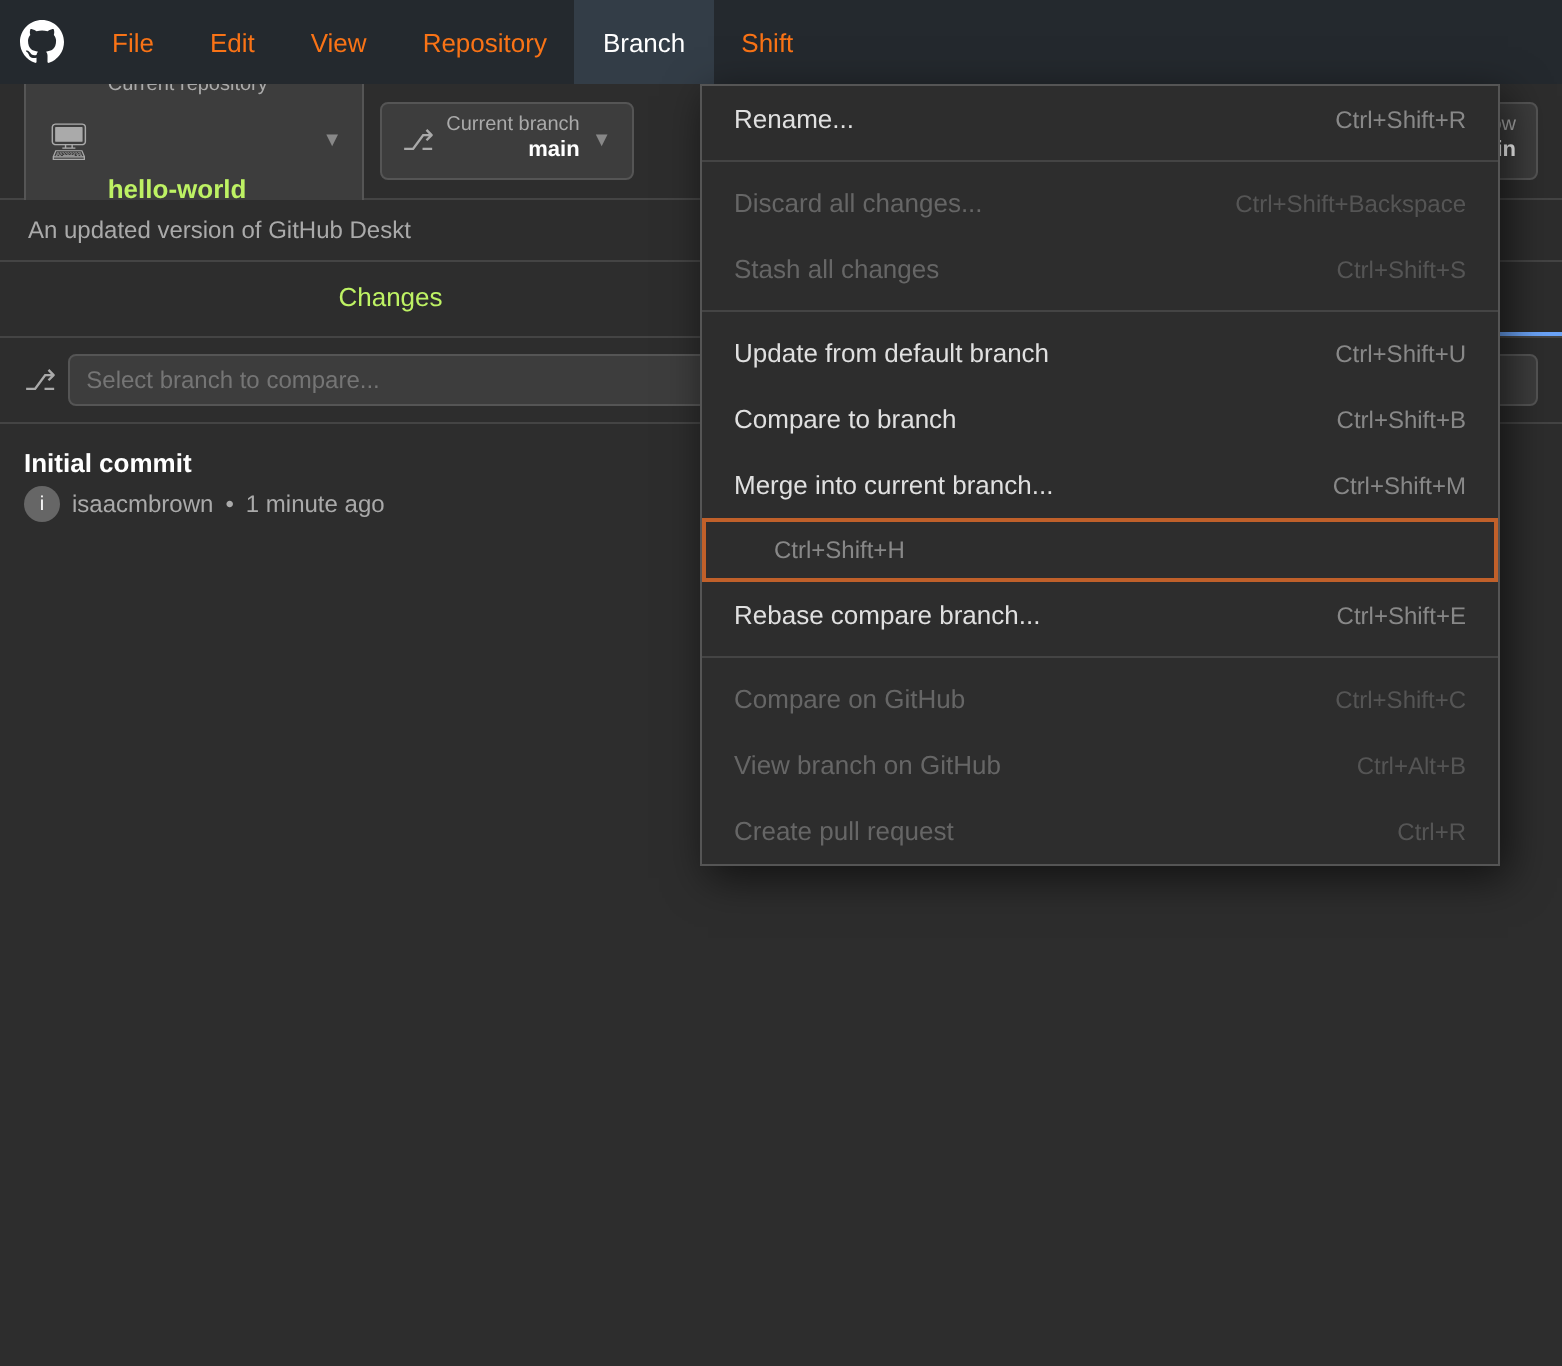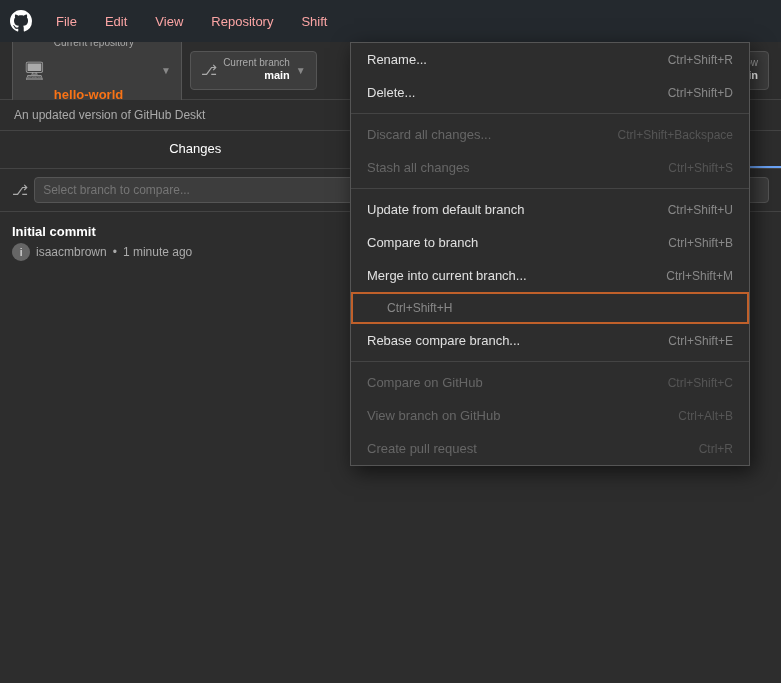--- a/index.html
+++ b/index.html
@@ -33,21 +33,21 @@
     .menu-items {
       display: flex;
       align-items: center;
       height: 100%;
     }
     .menu-item {
       padding: 0 14px;
       height: 100%;
       display: flex;
       align-items: center;
-      color: #fca5a5;
+      color: #f97316;
       font-size: 13px;
       cursor: pointer;
       white-space: nowrap;
     }
     .menu-item.branch-active {
       background: #333d47;
       color: #fff;
     }
 
     
@@ -80,21 +80,21 @@
       min-width: 170px;
     }
     .repo-current .repo-label {
       font-size: 10px;
       color: #aaa;
       display: block;
       line-height: 1;
     }
     .repo-current .repo-name {
       font-size: 13px;
-      color: #f97316;
+      color: #bef264;
       font-weight: 600;
       display: block;
       line-height: 1.3;
       margin-top: 39px;
     }
     .repo-current .chevron {
       margin-left: auto;
       color: #888;
       font-size: 10px;
     }
@@ -141,21 +141,21 @@
     .sidebar-tabs {
       display: flex;
       border-bottom: 1px solid #444;
       background: #2d2d2d;
     }
     .sidebar-tab {
       flex: 1;
       text-align: center;
       padding: 10px 0;
       font-size: 13px;
-      color: #ffffff;
+      color: #bef264;
       cursor: pointer;
       border-bottom: 2px solid transparent;
     }
     .sidebar-tab.active {
       color: #6ba4f8;
       border-bottom: 2px solid #6ba4f8;
     }
 
     .branch-compare {
       display: flex;
@@ -264,20 +264,21 @@
   <div class="title-bar-logo">
     <svg class="github-logo" viewBox="0 0 16 16" xmlns="http://www.w3.org/2000/svg">
       <path fill-rule="evenodd" d="M8 0C3.58 0 0 3.58 0 8c0 3.54 2.29 6.53 5.47 7.59.4.07.55-.17.55-.38 0-.19-.01-.82-.01-1.49-2.01.37-2.53-.49-2.69-.94-.09-.23-.48-.94-.82-1.13-.28-.15-.68-.52-.01-.53.63-.01 1.08.58 1.23.82.72 1.21 1.87.87 2.33.66.07-.52.28-.87.51-1.07-1.78-.2-3.64-.89-3.64-3.95 0-.87.31-1.59.82-2.15-.08-.2-.36-1.02.08-2.12 0 0 .67-.21 2.2.82.64-.18 1.32-.27 2-.27.68 0 1.36.09 2 .27 1.53-1.04 2.2-.82 2.2-.82.44 1.1.16 1.92.08 2.12.51.56.82 1.27.82 2.15 0 3.07-1.87 3.75-3.65 3.95.29.25.54.73.54 1.48 0 1.07-.01 1.93-.01 2.2 0 .21.15.46.55.38A8.013 8.013 0 0016 8c0-4.42-3.58-8-8-8z"></path>
     </svg>
   </div>
   <div class="menu-items">
     <div class="menu-item">File</div>
     <div class="menu-item">Edit</div>
     <div class="menu-item">View</div>
     <div class="menu-item">Repository</div>
+    <div class="menu-item branch-active">Branch</div>
     <div class="menu-item">Shift</div>
   </div>
 </div>
 
 <div class="app-body">
 
   <div class="repo-toolbar">
     <div class="repo-current">
       <span style="font-size:18px; color:#aaa;">🖥</span>
       <span>
@@ -328,24 +329,20 @@
       </div>
     </div>
   </div>
 </div>
 
 <div class="dropdown-overlay" id="branch-menu">
     <div class="dropdown-menu-item">
       <span>Rename...</span>
       <span class="shortcut">Ctrl+Shift+R</span>
     </div>
-    <div class="dropdown-menu-item">
-      <span>Delete...</span>
-      <span class="shortcut">Ctrl+Shift+D</span>
-    </div>
     <div class="dropdown-divider"></div>
     <div class="dropdown-menu-item disabled">
       <span>Discard all changes...</span>
       <span class="shortcut">Ctrl+Shift+Backspace</span>
     </div>
     <div class="dropdown-menu-item disabled">
       <span>Stash all changes</span>
       <span class="shortcut">Ctrl+Shift+S</span>
     </div>
     <div class="dropdown-divider"></div>

